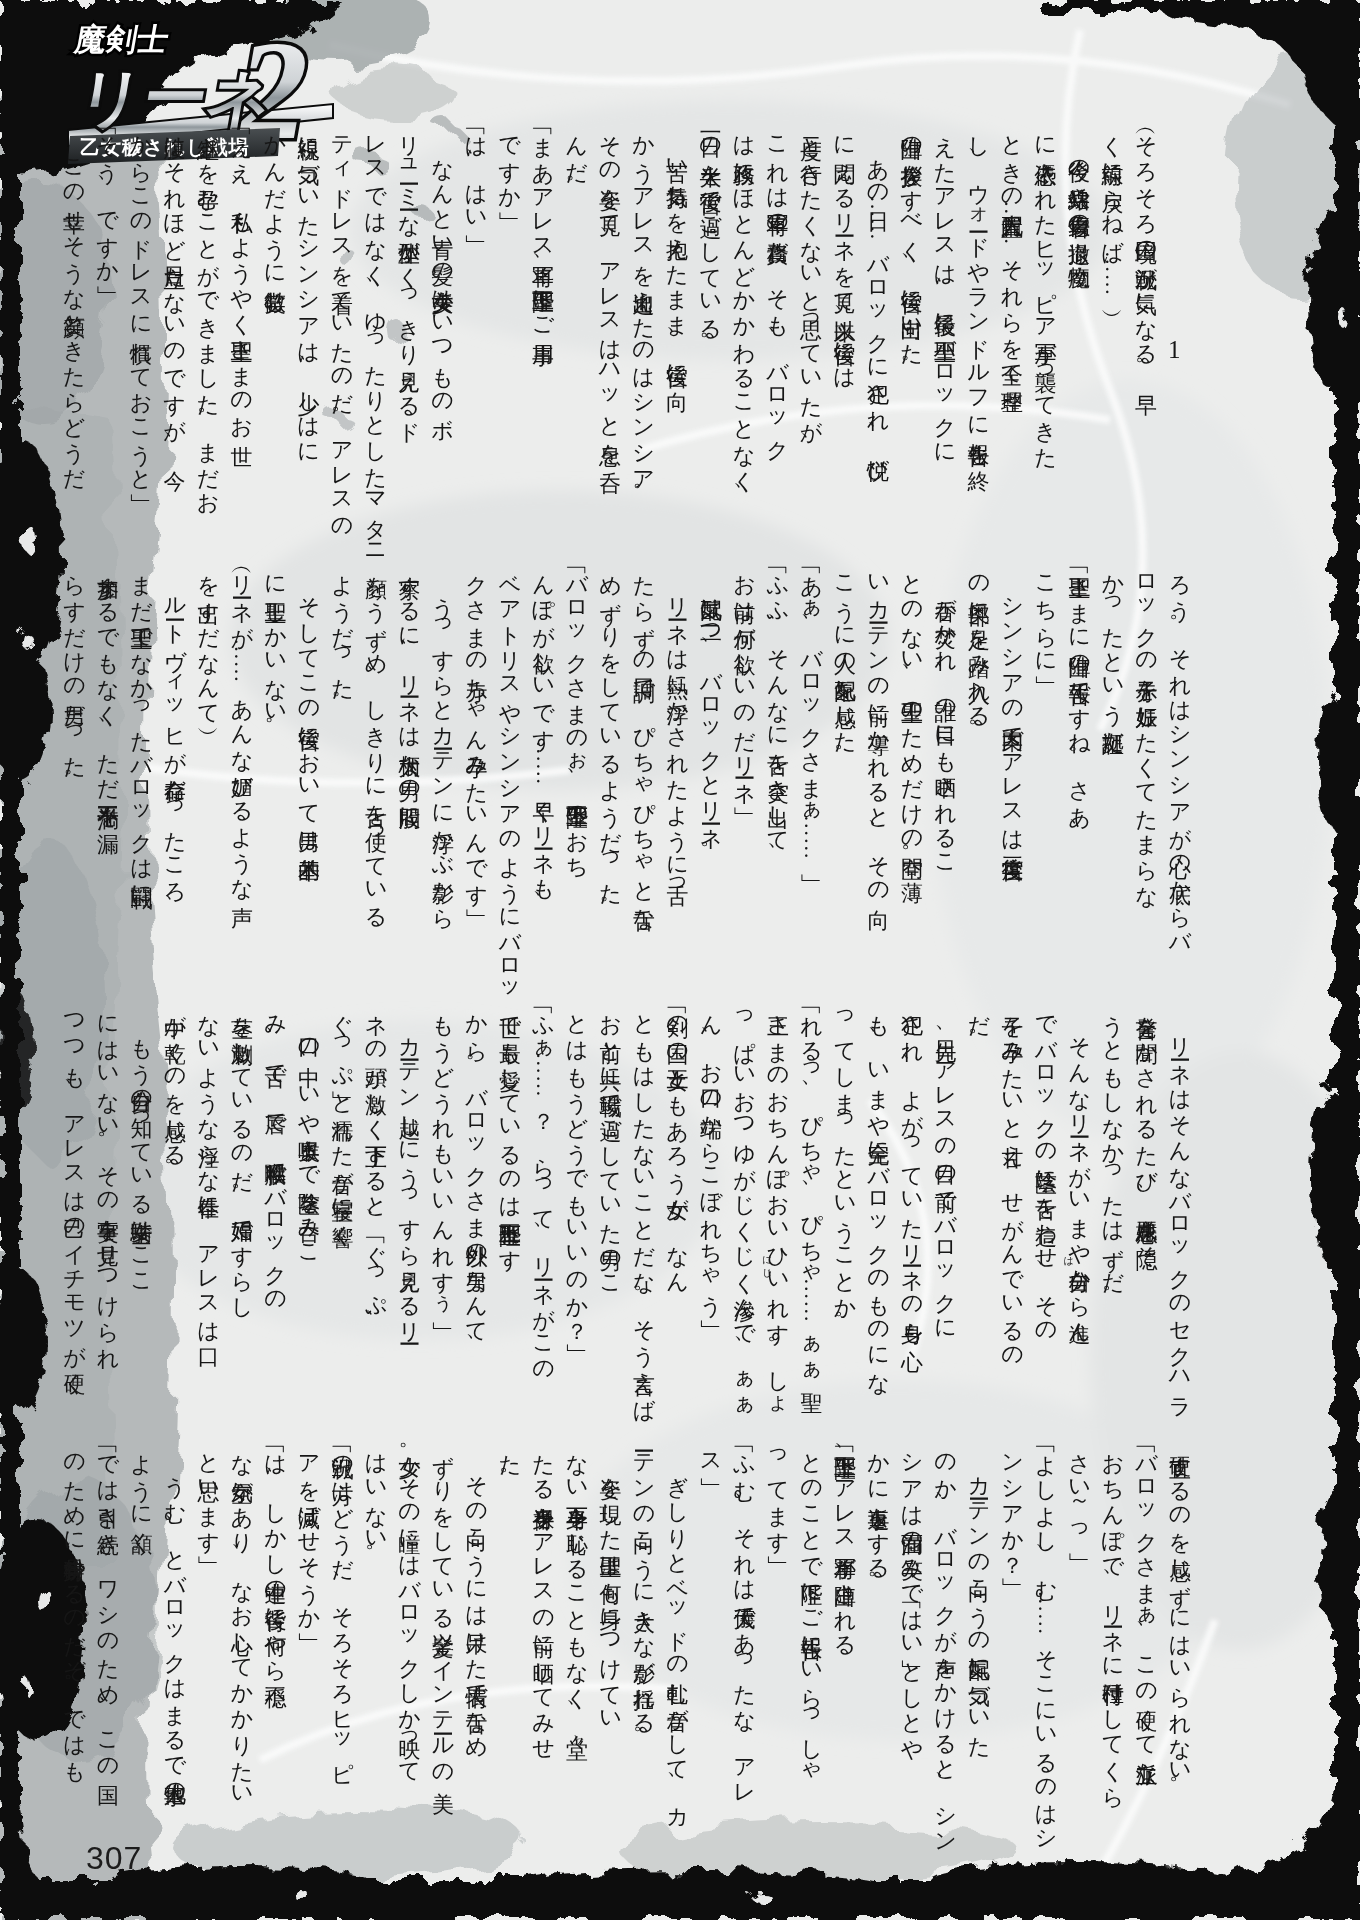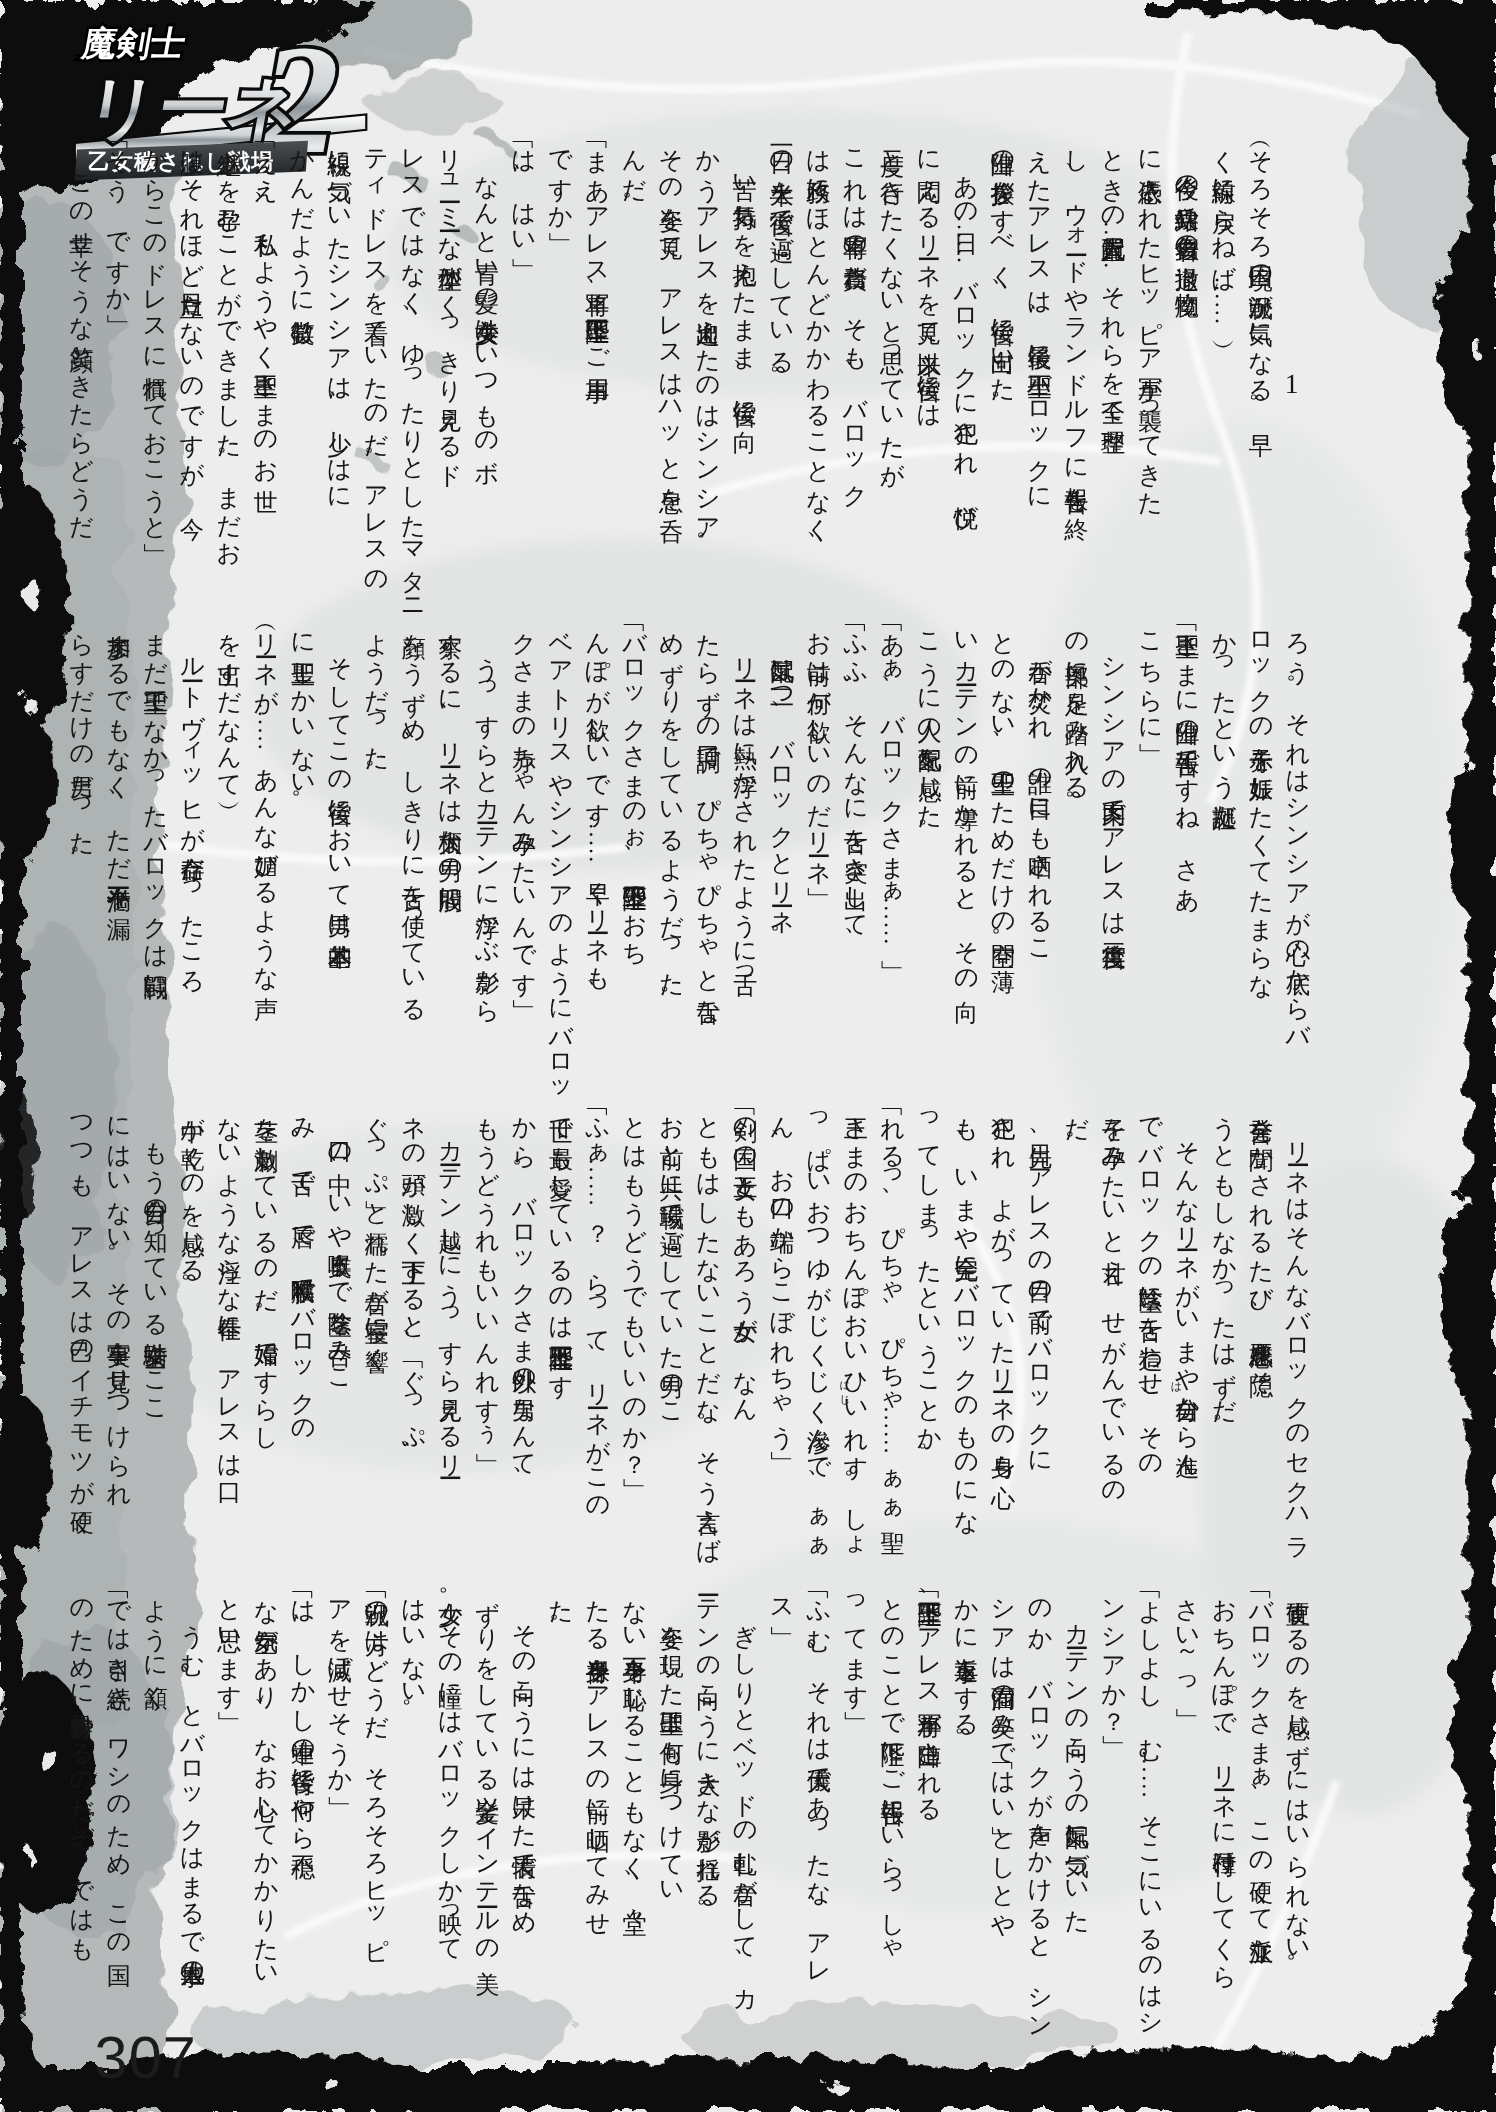--- a/index.html
+++ b/index.html
@@ -24,21 +24,21 @@
   .furigana{position:absolute;font-size:10px;letter-spacing:0;
             line-height:10px;color:#1a1a1a;}
 
   
   .section-number{position:absolute;left:1168px;top:336px;z-index:4;
                   font-size:25px;color:#161616;}
 
   
   .page-number{position:absolute;left:86px;top:1840px;z-index:4;
                font-family:"Liberation Sans","DejaVu Sans",sans-serif;
-               font-size:54px;letter-spacing:1px;color:#1c1c1c;}
+               font-size:32px;letter-spacing:1px;color:#1c1c1c;}
 </style>
 </head>
 <body>
 
 <svg class="decor" width="1360" height="1920" viewBox="0 0 1360 1920">
   <defs>
     <filter id="rough" x="-15%" y="-15%" width="130%" height="130%">
       <feTurbulence type="fractalNoise" baseFrequency="0.045" numOctaves="4" seed="7" result="n"></feTurbulence>
       <feDisplacementMap in="SourceGraphic" in2="n" scale="22"></feDisplacementMap>
     </filter>

